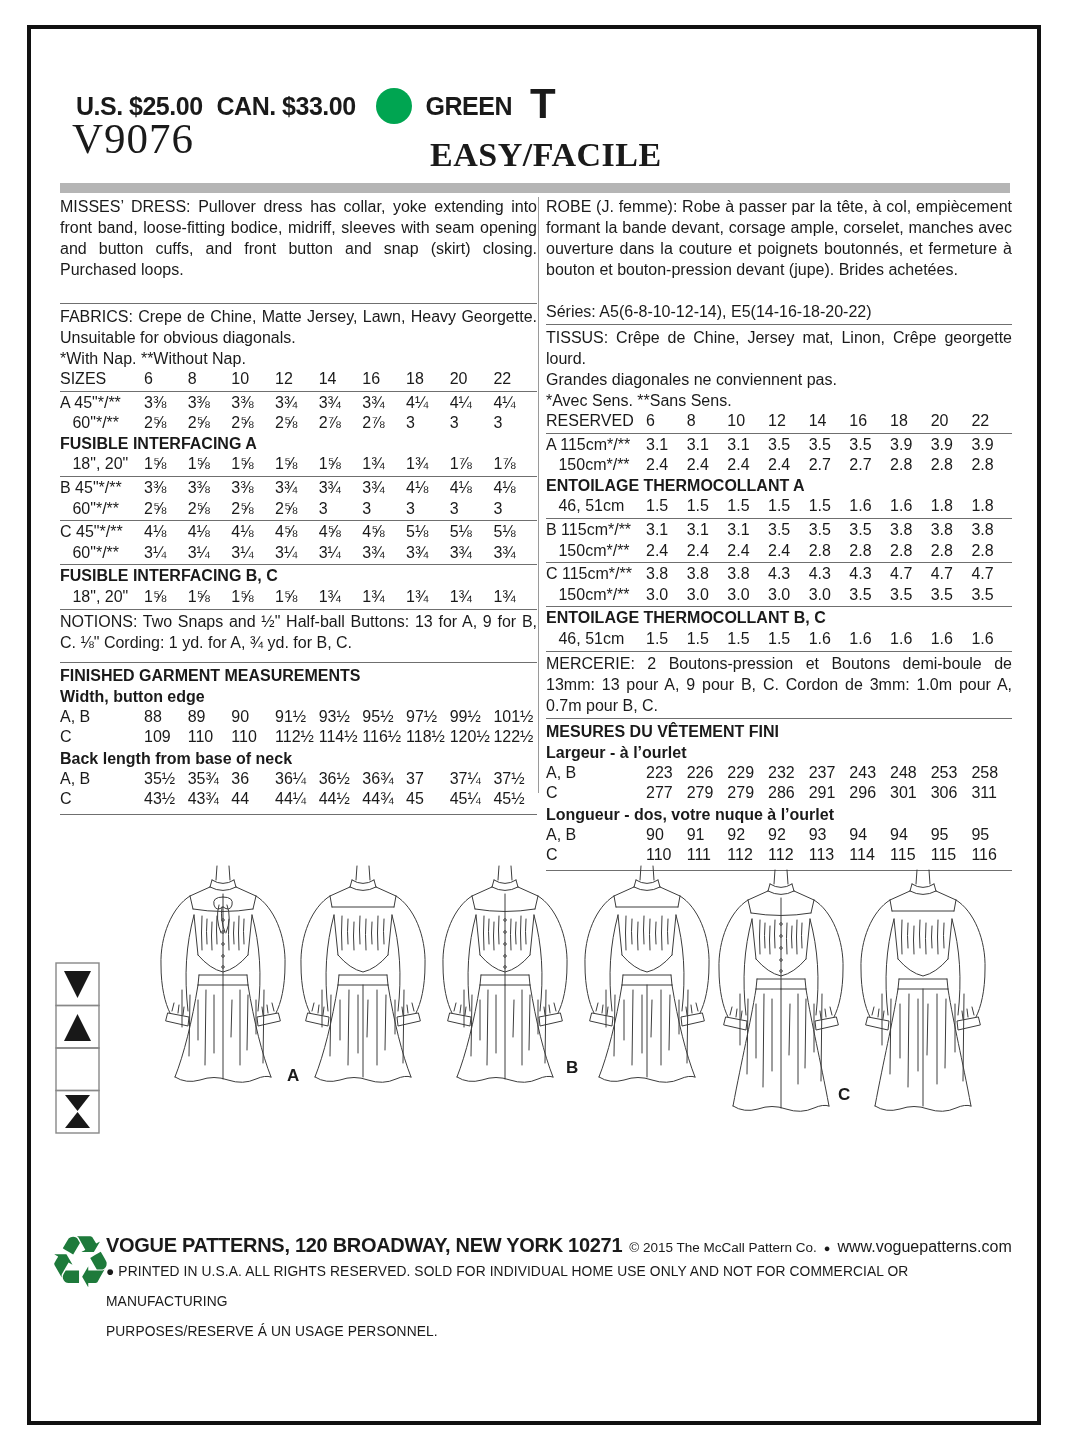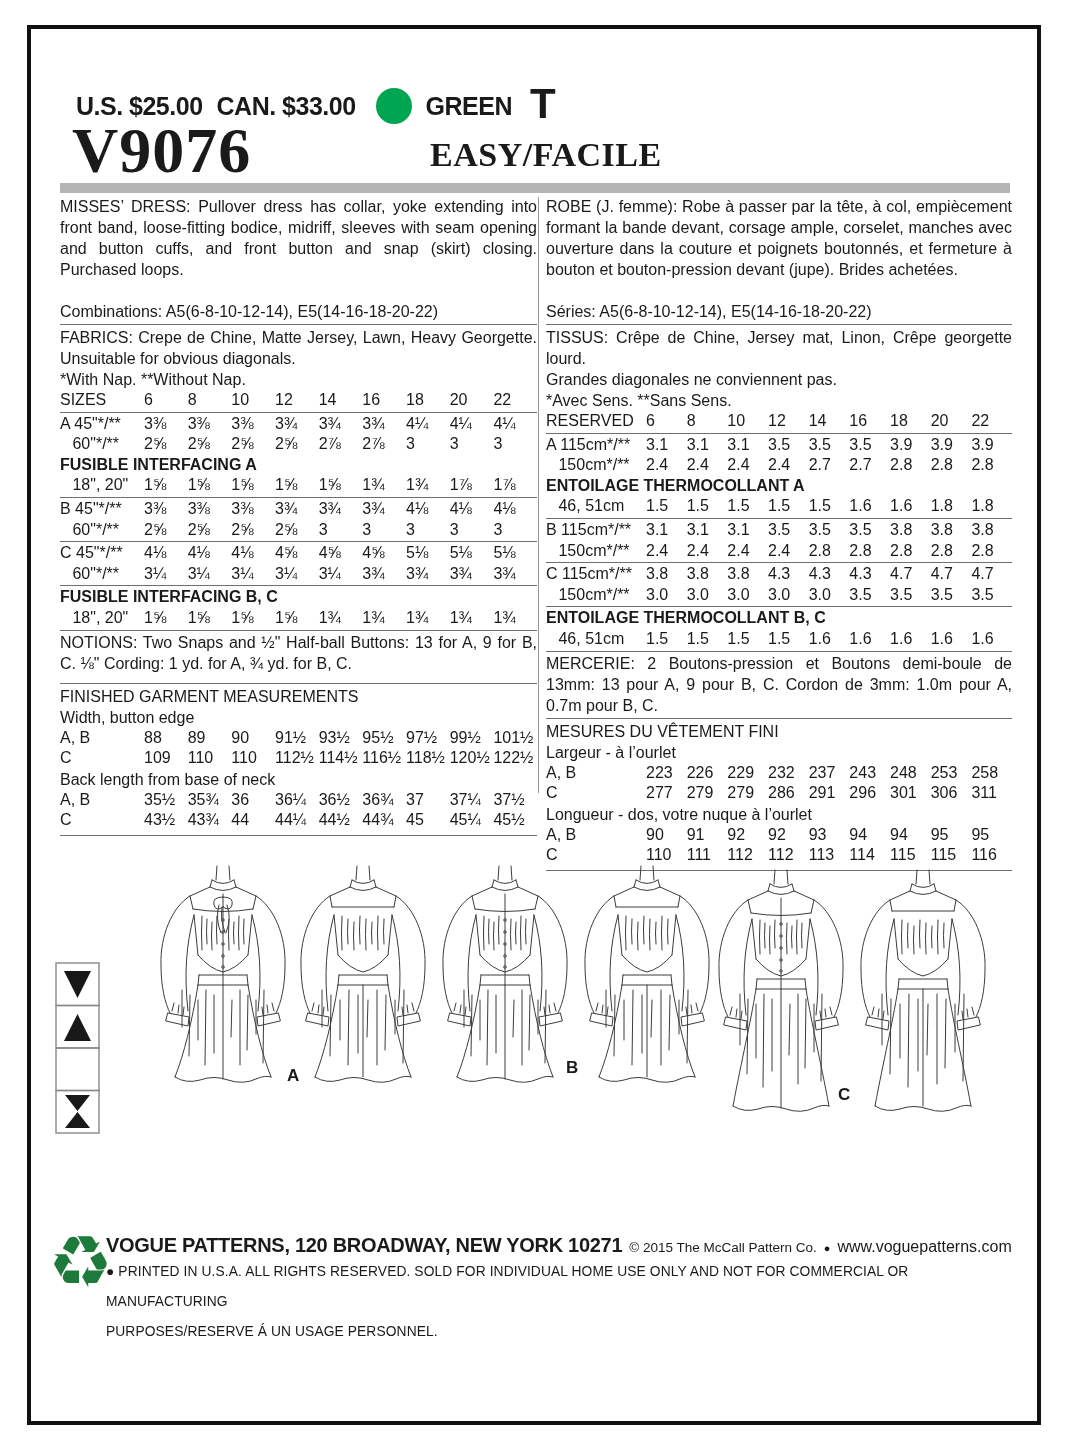--- a/index.html
+++ b/index.html
@@ -9,41 +9,41 @@
     overflow:hidden;
   }
   .frame{position:absolute;left:27px;top:25px;width:1006px;height:1392px;border:4px solid #111;}
   
   .price-line{position:absolute;left:76px;top:84px;display:flex;align-items:center;gap:14px;}
   .price{font-weight:bold;font-size:25px;letter-spacing:-0.5px;white-space:nowrap;text-align:right;}
   .green-dot{width:36px;height:36px;border-radius:50%;margin-left:6px;}
   .color-name{font-weight:bold;font-size:25px;letter-spacing:-0.5px;}
   .size-letter{font-weight:bold;font-size:42px;margin-left:4px;margin-top:-4px;}
   .pattern-number{position:absolute;left:72px;top:114px;font-family:"Liberation Serif","DejaVu Serif",serif;
-    font-weight:bold;font-size:64px;letter-spacing:1px;}
+    font-weight:normal;font-size:43px;letter-spacing:1px;}
   .difficulty{position:absolute;left:430px;top:136px;font-family:"Liberation Serif","DejaVu Serif",serif;
     font-weight:bold;font-size:34px;letter-spacing:0.5px;}
   .gray-bar{position:absolute;left:60px;top:183px;width:950px;height:10px;background:#b5b5b5;}
   .col-divider{position:absolute;left:538px;top:197px;width:1px;height:596px;background:#9a9a9a;}
   
   .col{position:absolute;top:196px;font-size:16px;line-height:21px;}
   .col-en{left:60px;width:477px;}
   .col-fr{left:546px;width:466px;}
   .col p{margin:0;text-align:justify;}
   .b{font-weight:normal;margin-top:7px;}
   .gap{height:21px;}
   .rule{border-top:1.3px solid #6f6f6f;margin:2px 0 2px 0;}
   
   .trow{display:flex;line-height:20.6px;font-size:16px;}
   .tlabel{flex:0 0 84px;white-space:nowrap;}
   .col-fr .tlabel{flex:0 0 100px;}
   .tval{flex:1;white-space:nowrap;}
   .tgroup{font-weight:bold;line-height:20.6px;font-size:16px;}
   .trule{border-top:1.2px solid #6f6f6f;margin:1px 0;}
-  .meas-title{font-weight:normal;line-height:21px;}
+  .meas-title{font-weight:bold;line-height:21px;}
   
   .fig{position:absolute;}
   .fig-label{position:absolute;font-weight:bold;font-size:17px;}
   .symbols{position:absolute;left:55px;top:962px;}
   
   .recycle{position:absolute;left:48px;top:1222px;font-size:72px;line-height:80px;}
   .footer-text{position:absolute;left:106px;top:1234px;width:918px;}
   .f-line1{display:flex;align-items:baseline;gap:7px;white-space:nowrap;}
   .f-bold{font-weight:bold;font-size:20px;letter-spacing:-0.3px;}
   .f-copy{font-size:13.5px;}
@@ -64,21 +64,20 @@
   <span class="size-letter">T</span>
 </div>
 <div class="pattern-number">V9076</div>
 <div class="difficulty">EASY/FACILE</div>
 <div class="gray-bar"></div>
 <div class="col-divider"></div>
 
 <div class="col col-en">
   <p><span class="b">MISSES’ DRESS:</span><span> Pullover dress has collar, yoke extending into front band, loose-fitting bodice, midriff, sleeves with seam opening and button cuffs, and front button and snap (skirt) closing. Purchased loops.</span></p>
   <div class="gap"></div>
-  <p><span>Combinations: </span><span class="b">A5</span><span>(6-8-10-12-14), </span><span class="b">E5</span><span>(14-16-18-20-22)</span></p>
   <div class="rule"></div>
   <p><span class="b">FABRICS:</span><span> Crepe de Chine, Matte Jersey, Lawn, Heavy Georgette. Unsuitable for obvious diagonals.</span></p>
   <p>*With Nap. **Without Nap.</p>
   <div>
       <div class="trow">
         <span class="tlabel">SIZES</span>
         <span class="tval">6</span>
         <span class="tval">8</span>
         <span class="tval">10</span>
         <span class="tval">12</span>

